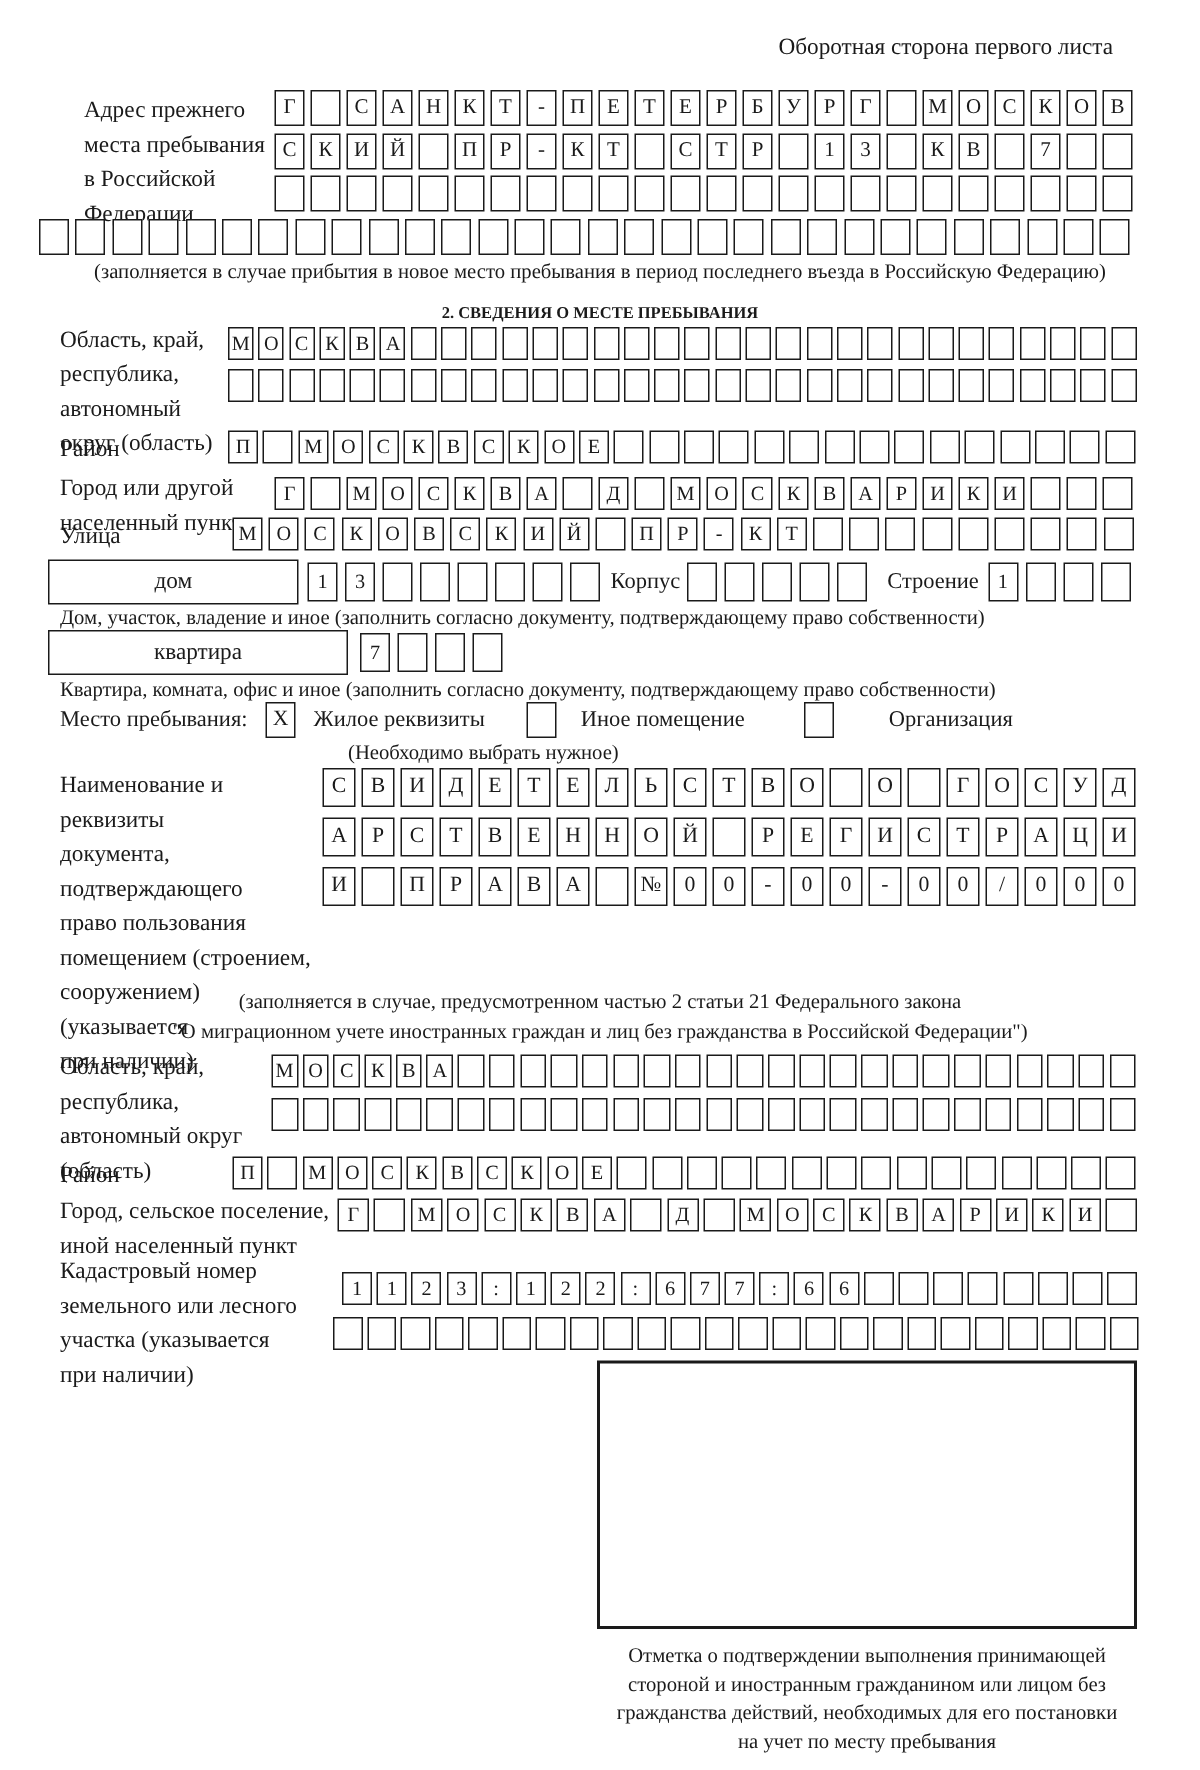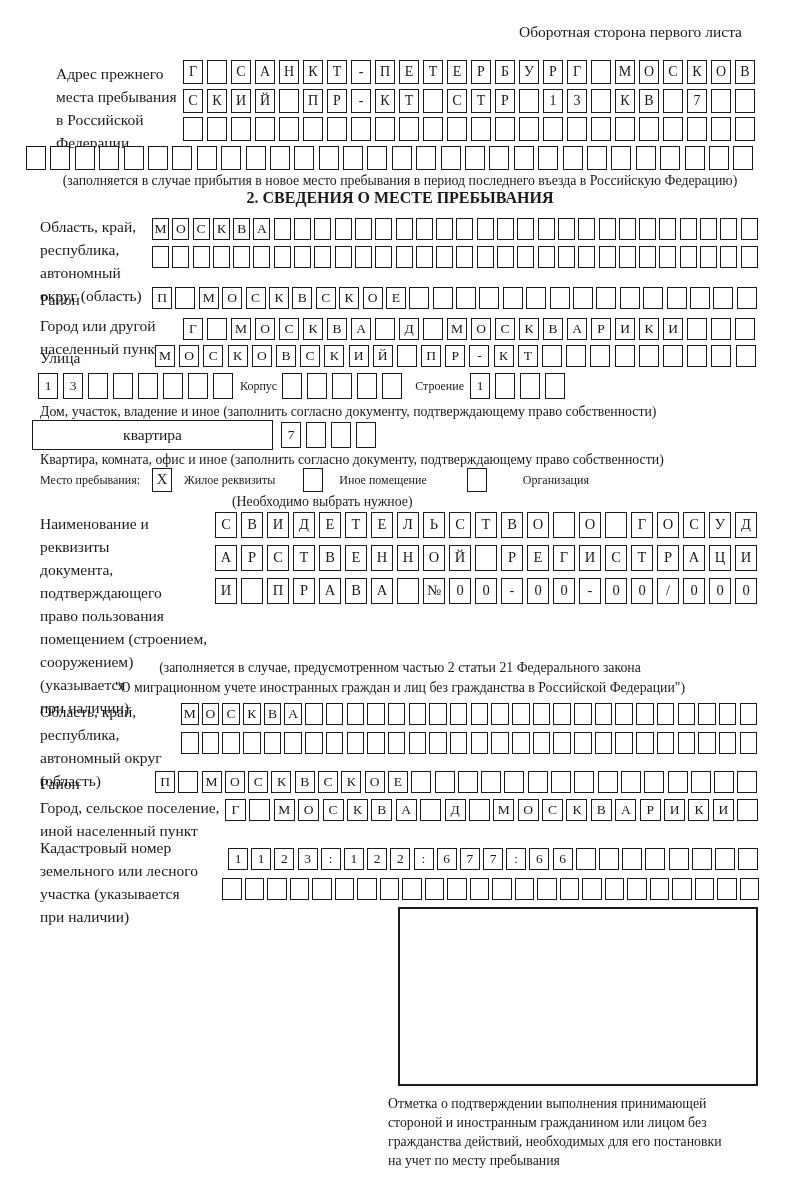--- a/index.html
+++ b/index.html
@@ -25,21 +25,21 @@
   .ph   .cell{width:20px;height:26px;line-height:23px;margin-right:5px;}
   .pbig .cell{width:22px;height:26px;line-height:23px;margin-right:4px;font-size:14.5px;}
   .p207 .cell{width:17.5px;height:22px;line-height:19px;margin-right:3.2px;}
   .p233 .cell{width:20px;height:22px;line-height:19px;margin-right:3.3px;}
   .p244 .cell{width:21px;height:22px;line-height:19px;margin-right:3.4px;}
   .p232 .cell{width:20px;height:22px;line-height:19px;margin-right:3.2px;}
   .p225 .cell{width:19.5px;height:22px;line-height:19px;margin-right:3px;}
   .vgap4{row-gap:4.5px;} .vgap6{row-gap:6px;} .vgap7{row-gap:7px;}
   .wbox{box-sizing:border-box;border:1.6px solid #1a1a1a;height:30px;display:flex;
         align-items:center;justify-content:center;font-size:15.5px;flex:none;}
-  .inline-label{font-size:12px;flex:none;}
+  .inline-label{font-size:15px;flex:none;}
   .checkbox{display:inline-block;box-sizing:border-box;border:1.6px solid #1a1a1a;width:20px;height:24px;
             text-align:center;font-size:14.5px;line-height:21px;flex:none;}
   .stamp-box{box-sizing:border-box;border:2px solid #1a1a1a;background:#fff;}
 </style>
 </head>
 <body>
 
 <div class="page">
 
   <div class="abs lbl" style="top:20px;right:58px">Оборотная сторона первого листа</div>
@@ -155,21 +155,21 @@
       <span class="cell"></span>
       <span class="cell"></span>
       <span class="cell"></span>
       <span class="cell"></span>
       <span class="cell"></span>
       <span class="cell"></span>
       <span class="cell"></span>
     </div>
   <div class="abs note center" style="top:173px">(заполняется в случае прибытия в новое место пребывания в период последнего въезда в Российскую Федерацию)</div>
 
-  <div class="abs lbl bold center" style="top:186px;font-size:16px">2. СВЕДЕНИЯ О МЕСТЕ ПРЕБЫВАНИЯ</div>
+  <div class="abs lbl bold center" style="top:198px;font-size:11px">2. СВЕДЕНИЯ О МЕСТЕ ПРЕБЫВАНИЯ</div>
 
   <div class="abs lbl" style="left:40px;top:215px;width:140px">Область, край,
 республика,
 автономный
 округ (область)</div>
   <div class="abs cellcol vgap6" style="left:152px;top:218px">
     <div class="row-cells p20">
         <span class="cell">М</span>
         <span class="cell">О</span>
         <span class="cell">С</span>
@@ -317,20 +317,23 @@
       <span class="cell"></span>
       <span class="cell"></span>
       <span class="cell"></span>
       <span class="cell"></span>
       <span class="cell"></span>
       <span class="cell"></span>
       <span class="cell"></span>
     </div>
 
   <div class="abs row" style="left:32px;top:373px">
+    <div class="wbox" style="width:167px">
+      <span>дом</span>
+    </div>
     <div class="row-cells ph" style="margin-left:6px">
         <span class="cell">1</span>
         <span class="cell">3</span>
         <span class="cell"></span>
         <span class="cell"></span>
         <span class="cell"></span>
         <span class="cell"></span>
         <span class="cell"></span>
         <span class="cell"></span>
       </div>
@@ -346,21 +349,21 @@
     <div class="row-cells ph" style="margin-left:6px">
         <span class="cell">1</span>
         <span class="cell"></span>
         <span class="cell"></span>
         <span class="cell"></span>
       </div>
   </div>
   <div class="abs note" style="left:40px;top:404px">Дом, участок, владение и иное (заполнить согласно документу, подтверждающему право собственности)</div>
 
   <div class="abs row" style="left:32px;top:420px">
-    <div class="wbox" style="width:241px">
+    <div class="wbox" style="width:200px">
       <span>квартира</span>
     </div>
     <div class="row-cells ph" style="margin-left:8px">
         <span class="cell">7</span>
         <span class="cell"></span>
         <span class="cell"></span>
         <span class="cell"></span>
       </div>
   </div>
   <div class="abs note" style="left:40px;top:452px">Квартира, комната, офис и иное (заполнить согласно документу, подтверждающему право собственности)</div>
@@ -631,18 +634,18 @@
       <span class="cell"></span>
       <span class="cell"></span>
       <span class="cell"></span>
       <span class="cell"></span>
       <span class="cell"></span>
       <span class="cell"></span>
       <span class="cell"></span>
     </div>
 
   <div class="abs stamp-box" style="left:398px;top:907px;width:360px;height:179px"></div>
-  <div class="abs note" style="left:388px;top:1094px;width:380px;text-align:left;line-height:19px">Отметка о подтверждении выполнения принимающей
+  <div class="abs note" style="left:388px;top:1094px;width:380px;text-align:center;line-height:19px">Отметка о подтверждении выполнения принимающей
 стороной и иностранным гражданином или лицом без
 гражданства действий, необходимых для его постановки
 на учет по месту пребывания</div>
 
 </div>
 
 </body></html>

